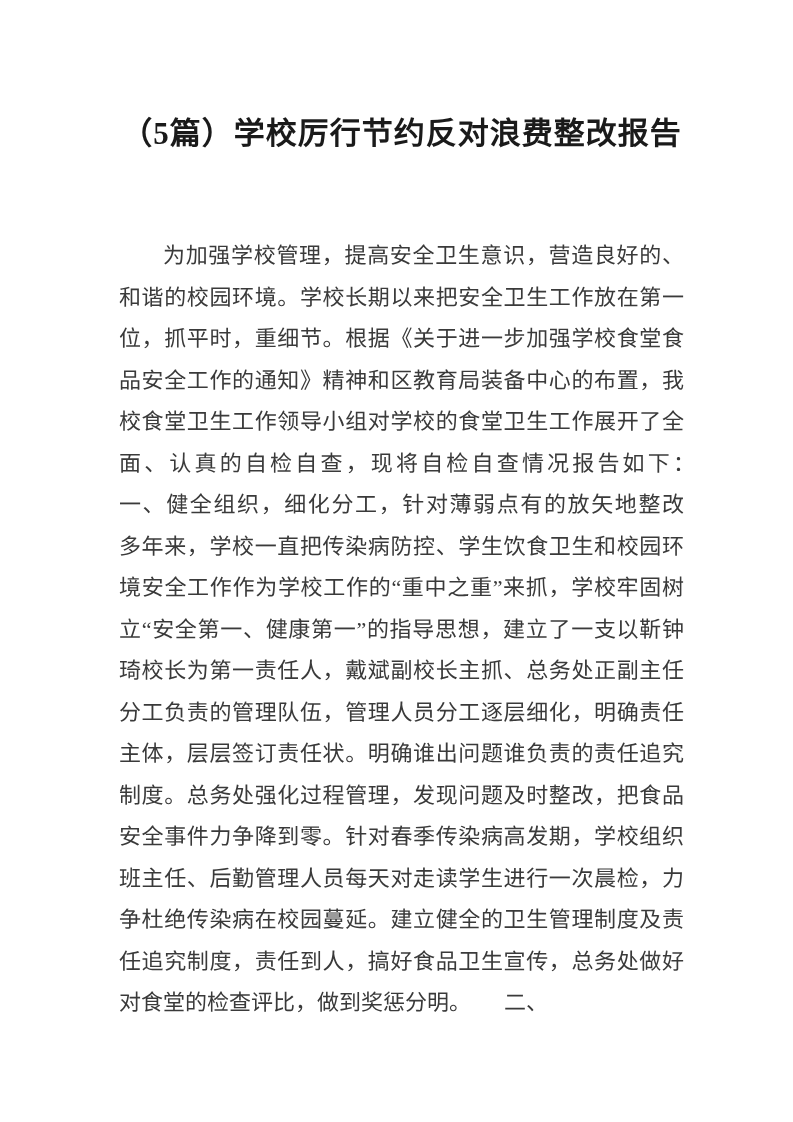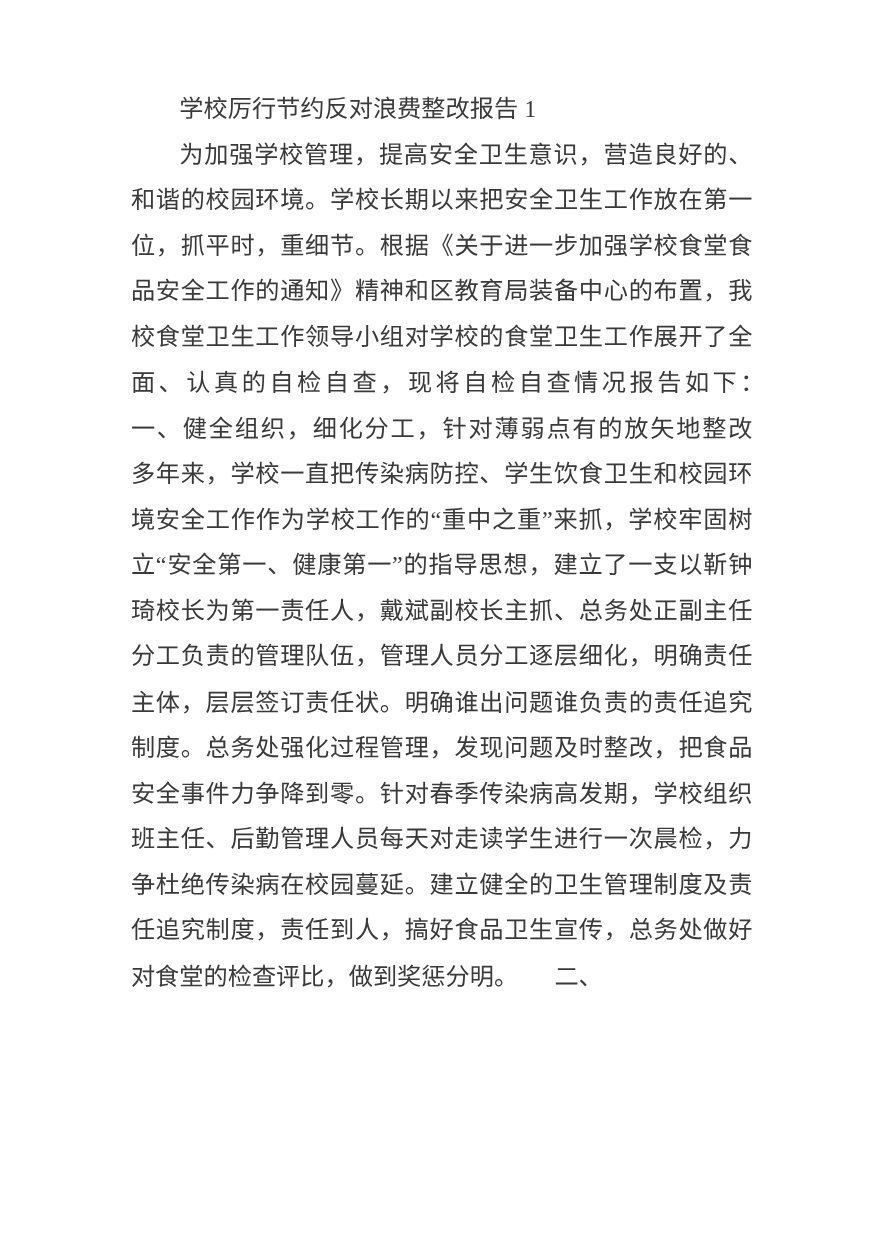--- a/index.html
+++ b/index.html
@@ -41,18 +41,18 @@
     margin: 0;
     padding: 0;
     text-indent: 2em;
     word-break: break-all;
   }
 </style>
 </head>
 <body>
 
 <div class="page">
+  <h1 class="doc-title">（5篇）学校厉行节约反对浪费整改报告</h1>
 
   <div class="doc-body">
-    <p>学校厉行节约反对浪费整改报告 1</p>
     <p>为加强学校管理，提高安全卫生意识，营造良好的、和谐的校园环境。学校长期以来把安全卫生工作放在第一位，抓平时，重细节。根据《关于进一步加强学校食堂食品安全工作的通知》精神和区教育局装备中心的布置，我校食堂卫生工作领导小组对学校的食堂卫生工作展开了全面、认真的自检自查，现将自检自查情况报告如下：　　一、健全组织，细化分工，针对薄弱点有的放矢地整改　　多年来，学校一直把传染病防控、学生饮食卫生和校园环境安全工作作为学校工作的“重中之重”来抓，学校牢固树立“安全第一、健康第一”的指导思想，建立了一支以靳钟琦校长为第一责任人，戴斌副校长主抓、总务处正副主任分工负责的管理队伍，管理人员分工逐层细化，明确责任主体，层层签订责任状。明确谁出问题谁负责的责任追究制度。总务处强化过程管理，发现问题及时整改，把食品安全事件力争降到零。针对春季传染病高发期，学校组织班主任、后勤管理人员每天对走读学生进行一次晨检，力争杜绝传染病在校园蔓延。建立健全的卫生管理制度及责任追究制度，责任到人，搞好食品卫生宣传，总务处做好对食堂的检查评比，做到奖惩分明。　　二、</p>
   </div>
 </div>
 
 </body></html>

